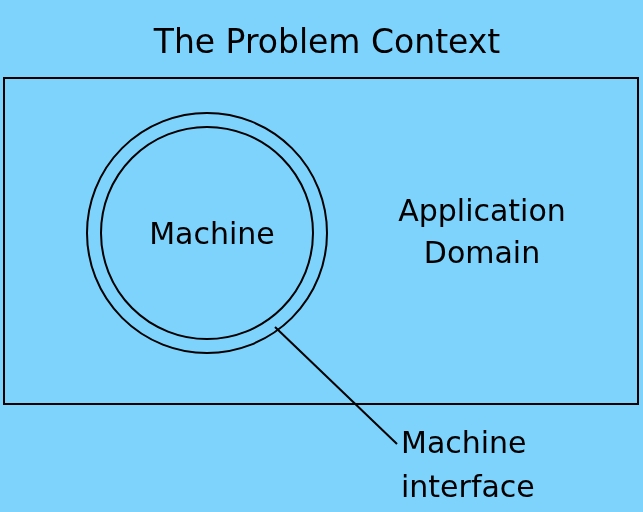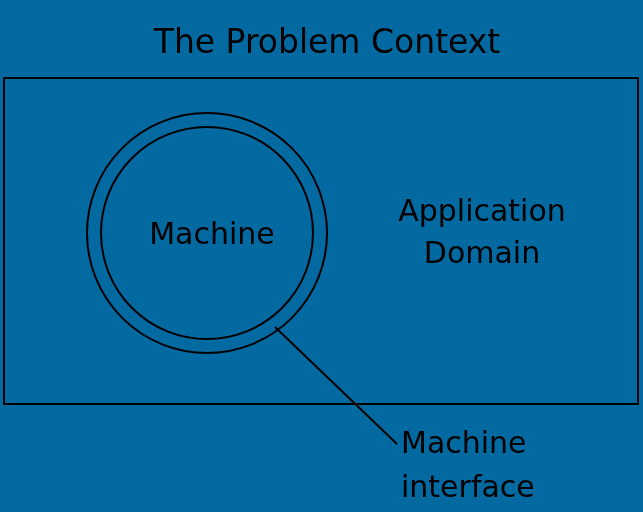--- a/index.html
+++ b/index.html
@@ -10,21 +10,21 @@
   body {
     width: 643px;
     height: 512px;
     overflow: hidden;
     font-family: "DejaVu Sans", sans-serif;
   }
   #diagram-root {
     position: relative;
     width: 643px;
     height: 512px;
-    background: #0369a1;
+    background: #7dd3fc;
   }
   svg.canvas {
     display: block;
     width: 643px;
     height: 512px;
   }
   .stroke-shape {
     fill: none;
     stroke: #000000;
     stroke-width: 2;

